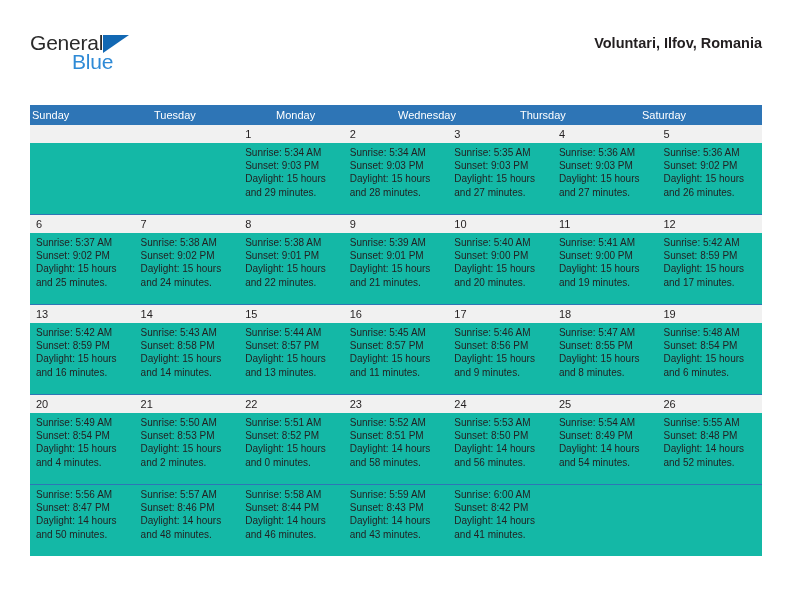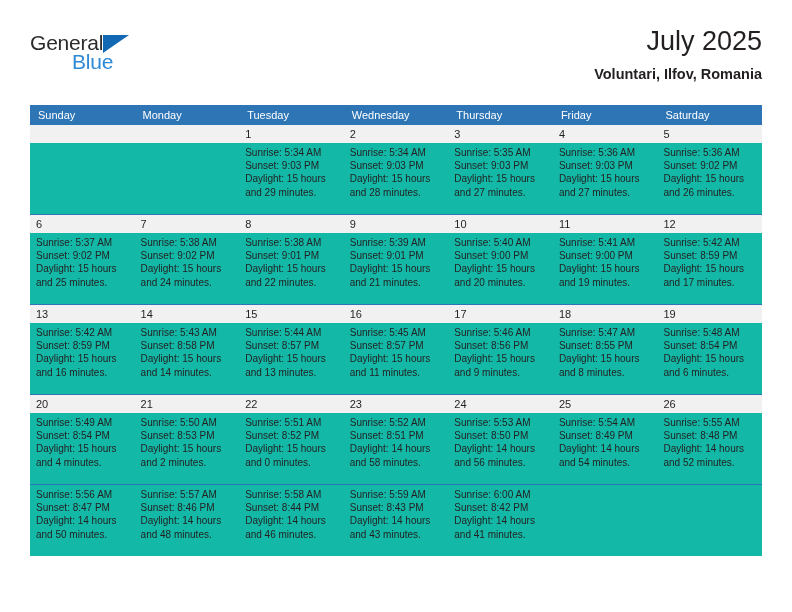--- a/index.html
+++ b/index.html
@@ -99,21 +99,21 @@
   .weekday-header {
     display: flex;
     background: #2e75b6;
     height: 20px;
   }
   .weekday-cell {
     flex: 1 1 0;
     color: #ffffff;
     font-size: 11px;
     line-height: 20px;
-    padding-left: 8px;
+    padding-left: 2px;
     box-sizing: border-box;
     white-space: nowrap;
     overflow: hidden;
   }
 
   .week-row {
     position: relative;
     border-top: 1px solid #2e75b6;
   }
   .week-row:first-of-type {
@@ -160,34 +160,32 @@
 
     <div class="brand">
       <div class="brand-row1">
         <span class="brand-general">General</span>
         <span class="brand-triangle"></span>
       </div>
       <div class="brand-blue">Blue</div>
     </div>
 
     <div class="title-block">
-      <h1 class="cal-title">July 2025</h1>
       <p class="cal-subtitle">Voluntari, Ilfov, Romania</p>
     </div>
 
   </div>
 
   <div class="calendar">
     <div class="weekday-header" id="weekday-header">
         <div class="weekday-cell">Sunday</div>
+        <div class="weekday-cell">Tuesday</div>
         <div class="weekday-cell">Monday</div>
-        <div class="weekday-cell">Tuesday</div>
         <div class="weekday-cell">Wednesday</div>
         <div class="weekday-cell">Thursday</div>
-        <div class="weekday-cell">Friday</div>
         <div class="weekday-cell">Saturday</div>
       </div>
     <div id="weeks-container">
         <div class="week-row">
           <div class="numbers-band">
             <div class="num-cell"></div>
             <div class="num-cell"></div>
             <div class="num-cell">1</div>
             <div class="num-cell">2</div>
             <div class="num-cell">3</div>

